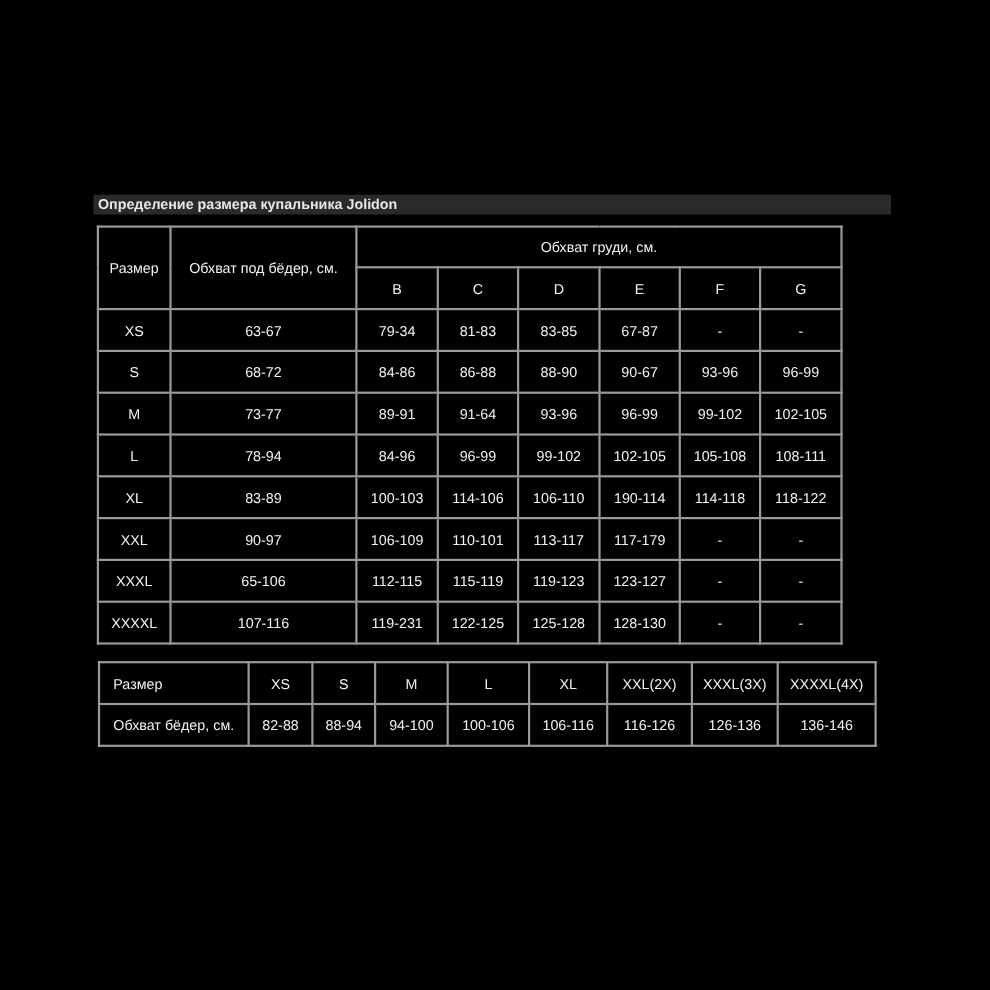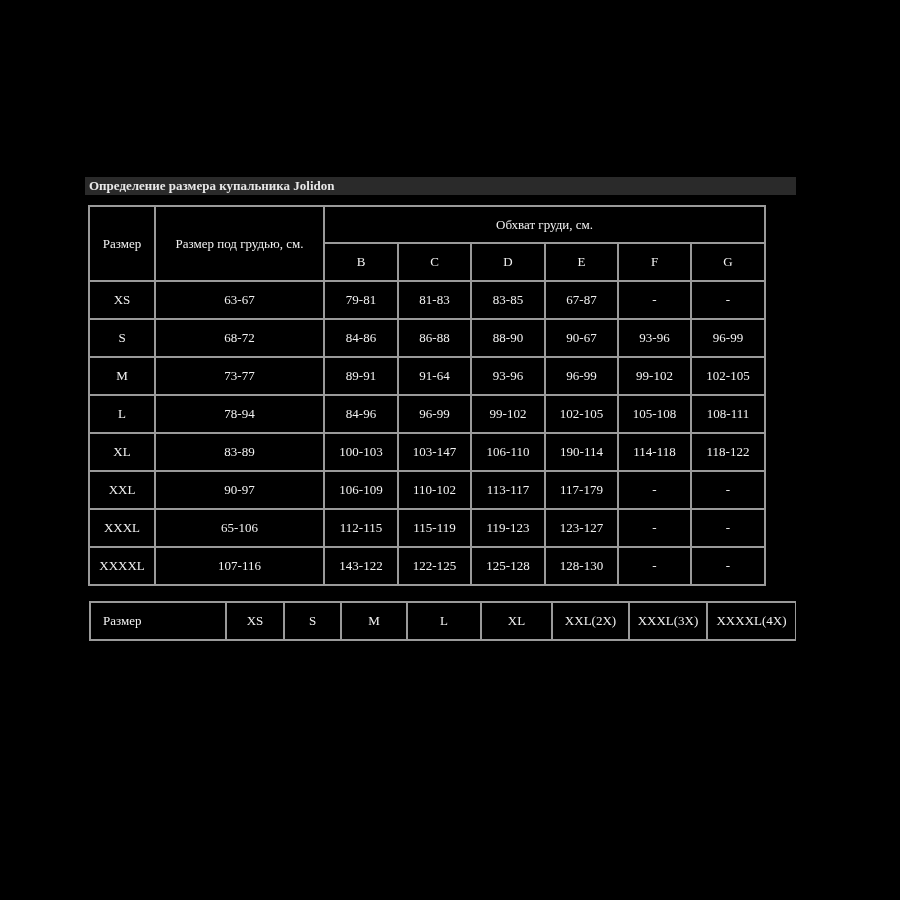--- a/index.html
+++ b/index.html
@@ -13,22 +13,23 @@
   html, body {
     margin: 0;
     padding: 0;
     background: var(--page-bg);
   }
   .stage {
     position: relative;
     width: 796px;
     height: 900px;
     background: var(--page-bg);
-    font-family: Liberation Serif, serif;
+    font-family: Liberation Sans, sans-serif;
     overflow: hidden;
+    padding-left: 16px;
   }
   .title-bar {
     position: absolute;
     left: 85px;
     top: 177px;
     width: 725px;
     height: 18px;
     background: var(--title-bg);
     color: var(--title-fg);
     font-size: 13px;
@@ -87,37 +88,37 @@
       <col style="width:74px">
       <col style="width:73px">
       <col style="width:74px">
       <col style="width:73px">
       <col style="width:73px">
       <col style="width:74px">
     </colgroup>
     <thead>
       <tr class="header-top">
         <th rowspan="2">Размер</th>
-        <th rowspan="2">Размер под грудью, см.</th>
+        <th rowspan="2">Обхват под бёдер, см.</th>
         <th colspan="6">Обхват груди, см.</th>
       </tr>
       <tr id="cup-header-row">
           <th>B</th>
           <th>C</th>
           <th>D</th>
           <th>E</th>
           <th>F</th>
           <th>G</th>
         </tr>
     </thead>
     <tbody id="bust-tbody">
         <tr>
           <td>XS</td>
           <td>63-67</td>
-          <td>79-81</td>
+          <td>79-34</td>
           <td>81-83</td>
           <td>83-85</td>
           <td>67-87</td>
           <td>-</td>
           <td>-</td>
         </tr>
         <tr>
           <td>S</td>
           <td>68-72</td>
           <td>84-86</td>
@@ -144,50 +145,50 @@
           <td>96-99</td>
           <td>99-102</td>
           <td>102-105</td>
           <td>105-108</td>
           <td>108-111</td>
         </tr>
         <tr>
           <td>XL</td>
           <td>83-89</td>
           <td>100-103</td>
-          <td>103-147</td>
+          <td>114-106</td>
           <td>106-110</td>
           <td>190-114</td>
           <td>114-118</td>
           <td>118-122</td>
         </tr>
         <tr>
           <td>XXL</td>
           <td>90-97</td>
           <td>106-109</td>
-          <td>110-102</td>
+          <td>110-101</td>
           <td>113-117</td>
           <td>117-179</td>
           <td>-</td>
           <td>-</td>
         </tr>
         <tr>
           <td>XXXL</td>
           <td>65-106</td>
           <td>112-115</td>
           <td>115-119</td>
           <td>119-123</td>
           <td>123-127</td>
           <td>-</td>
           <td>-</td>
         </tr>
         <tr>
           <td>XXXXL</td>
           <td>107-116</td>
-          <td>143-122</td>
+          <td>119-231</td>
           <td>122-125</td>
           <td>125-128</td>
           <td>128-130</td>
           <td>-</td>
           <td>-</td>
         </tr>
       </tbody>
   </table>
 
   <table class="hips-table">
@@ -207,16 +208,27 @@
         <td class="left-cell">Размер</td>
       <td>XS</td>
           <td>S</td>
           <td>M</td>
           <td>L</td>
           <td>XL</td>
           <td>XXL(2X)</td>
           <td>XXXL(3X)</td>
           <td>XXXXL(4X)</td>
         </tr>
+      <tr id="hips-values-row">
+        <td class="left-cell">Обхват бёдер, см.</td>
+      <td>82-88</td>
+          <td>88-94</td>
+          <td>94-100</td>
+          <td>100-106</td>
+          <td>106-116</td>
+          <td>116-126</td>
+          <td>126-136</td>
+          <td>136-146</td>
+        </tr>
     </tbody>
   </table>
 
 </div>
 
 </body></html>

